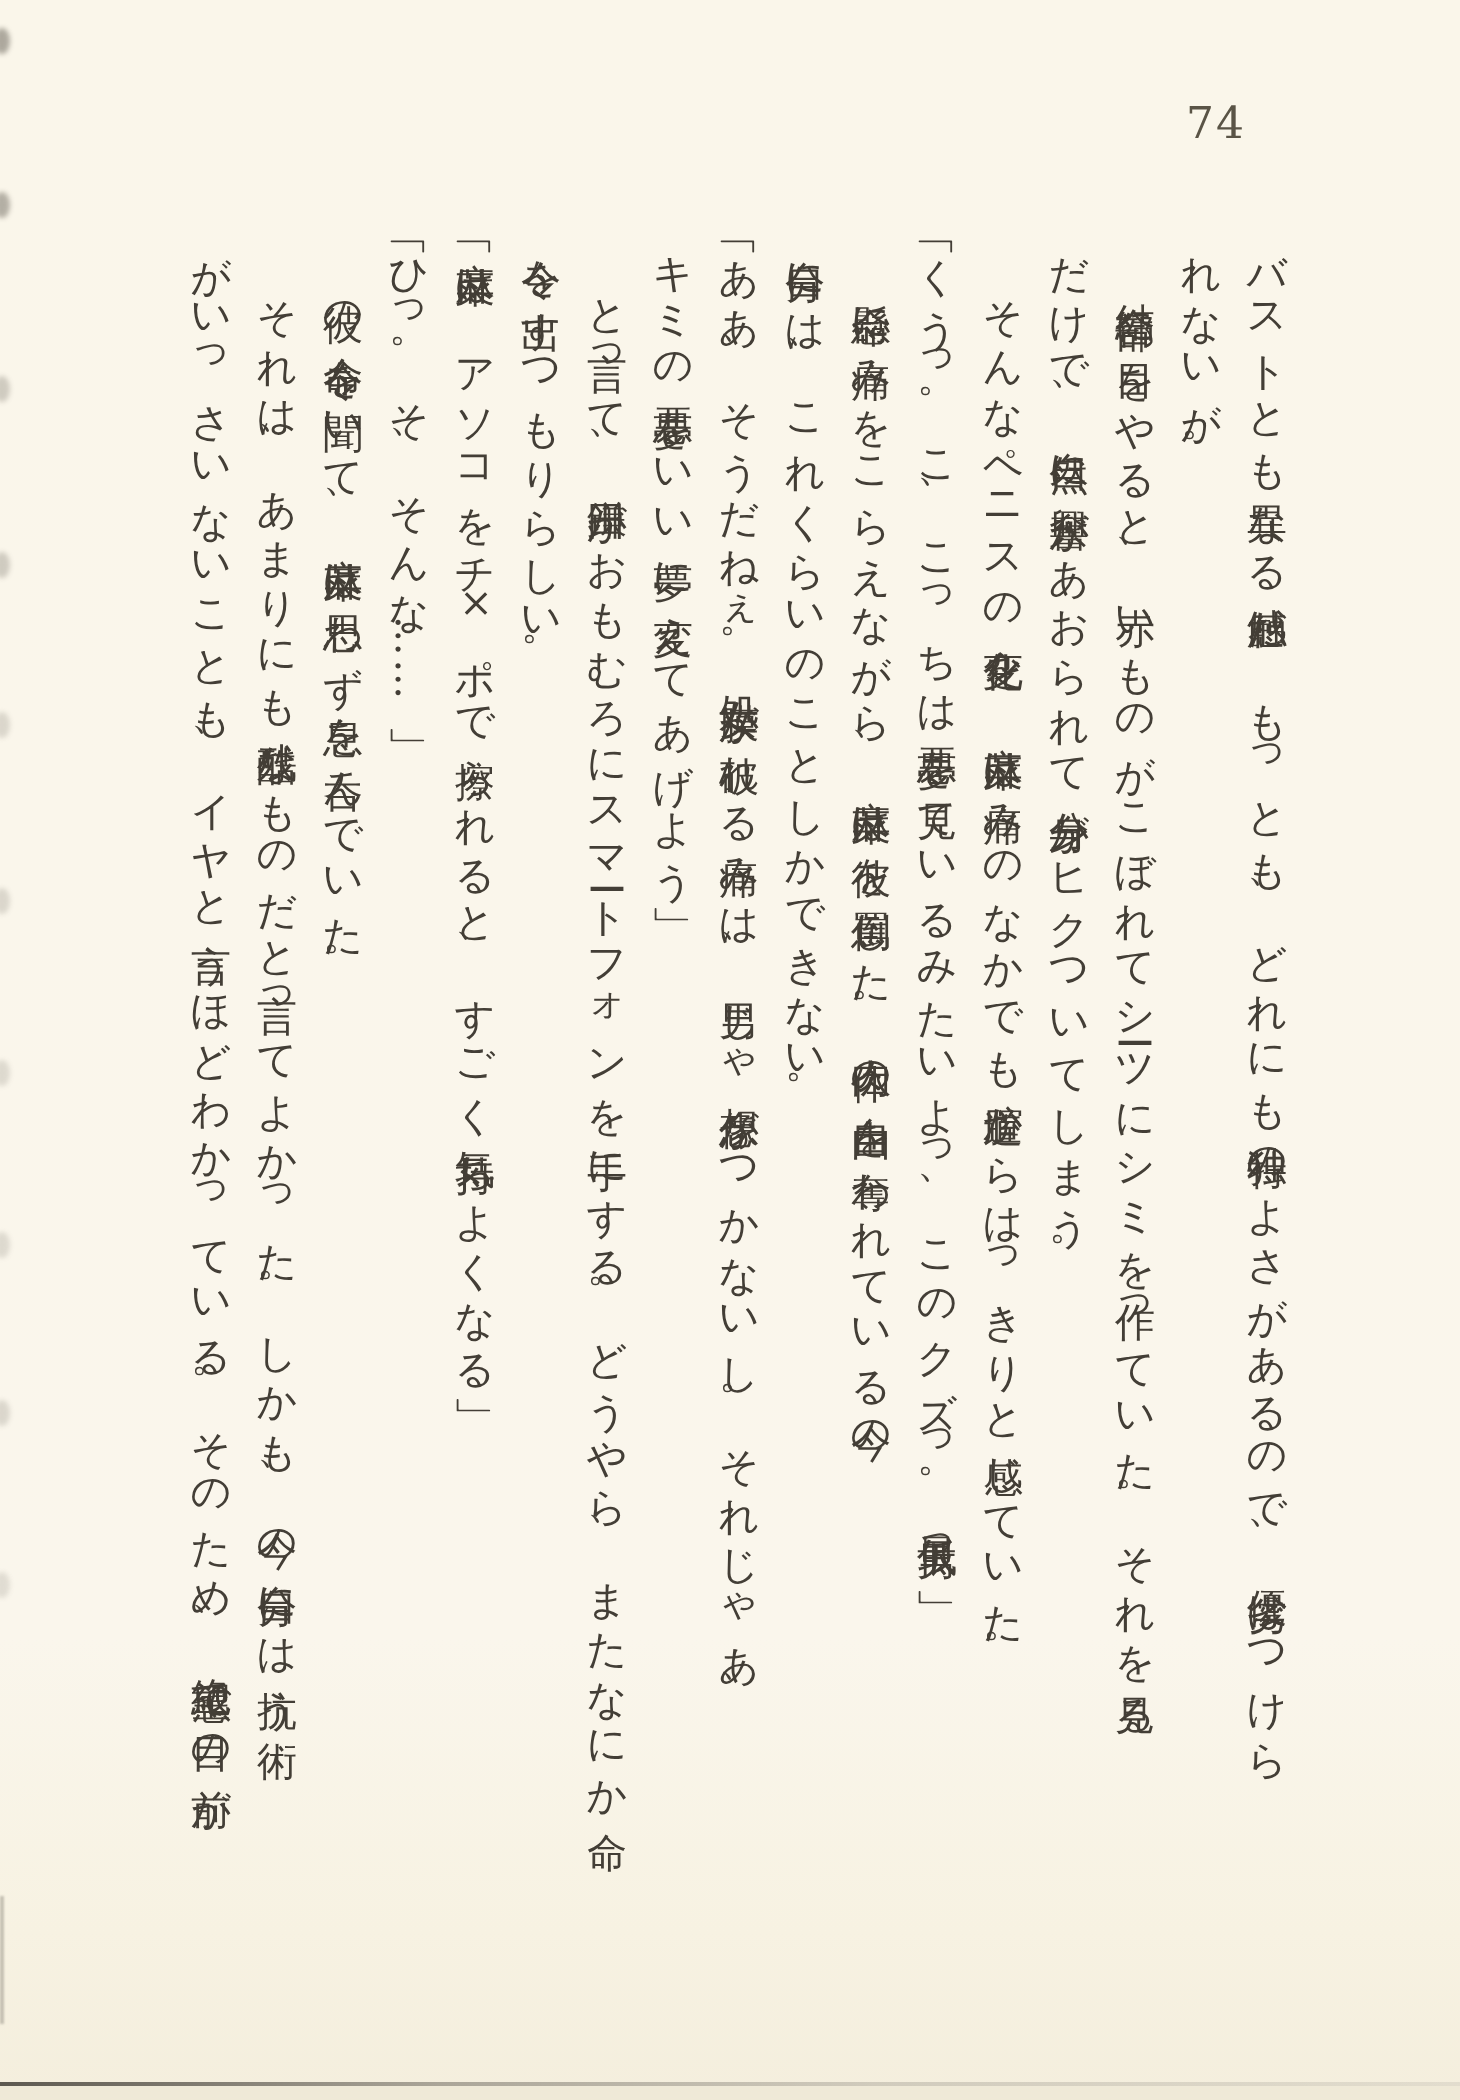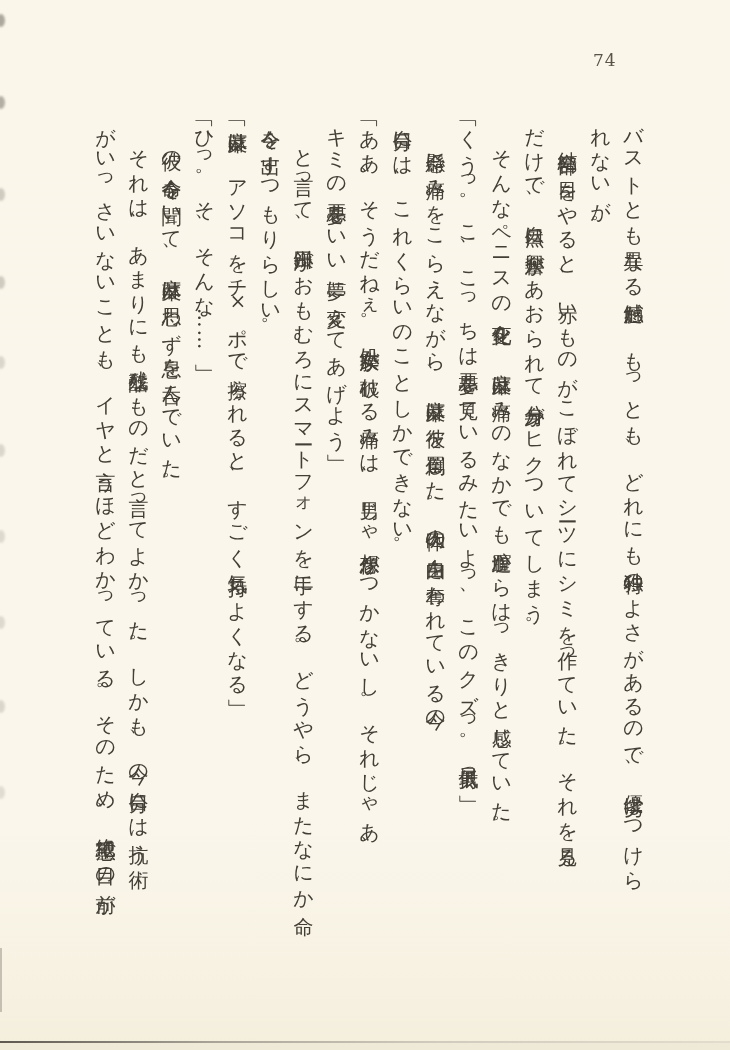--- a/index.html
+++ b/index.html
@@ -16,21 +16,21 @@
     font-family:"DejaVu Serif","Liberation Serif",serif;
   }
   .page{
     position:absolute;inset:0;
     background:linear-gradient(180deg,
       #faf6ea 0%, #faf6ec 78%, #f7f2e2 92%, #f4eedd 100%);
   }
   .page-number{
     position:absolute;
     top:50px;left:593px;
-    font-size:17px;
+    font-size:22px;
     color:var(--muted);
     letter-spacing:1px;
     text-align:right;
   }
   .text-block{
     position:absolute;
     top:114px;
     right:80px;
     height:862px;
     writing-mode:vertical-rl;

